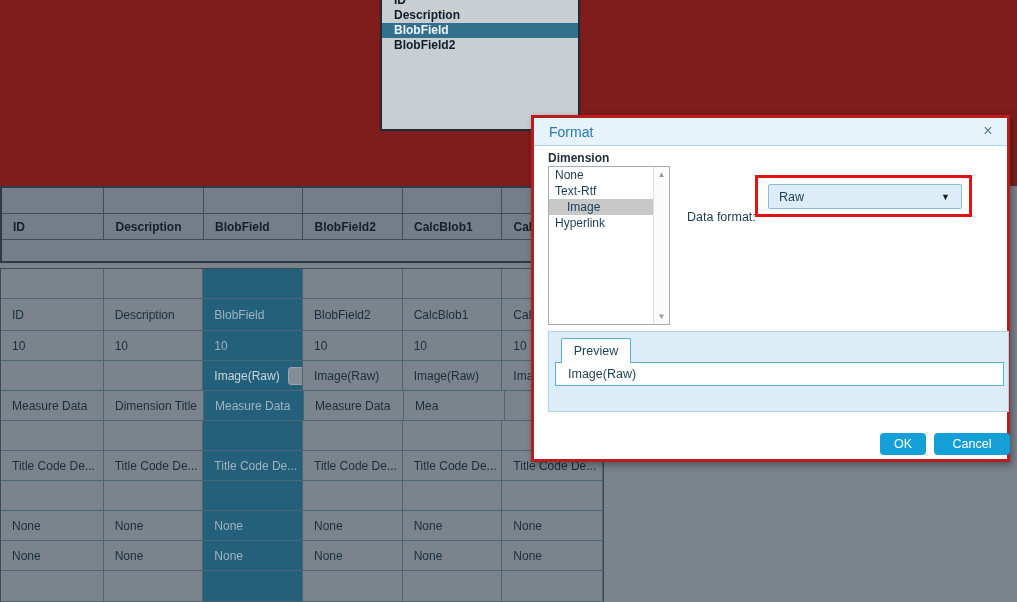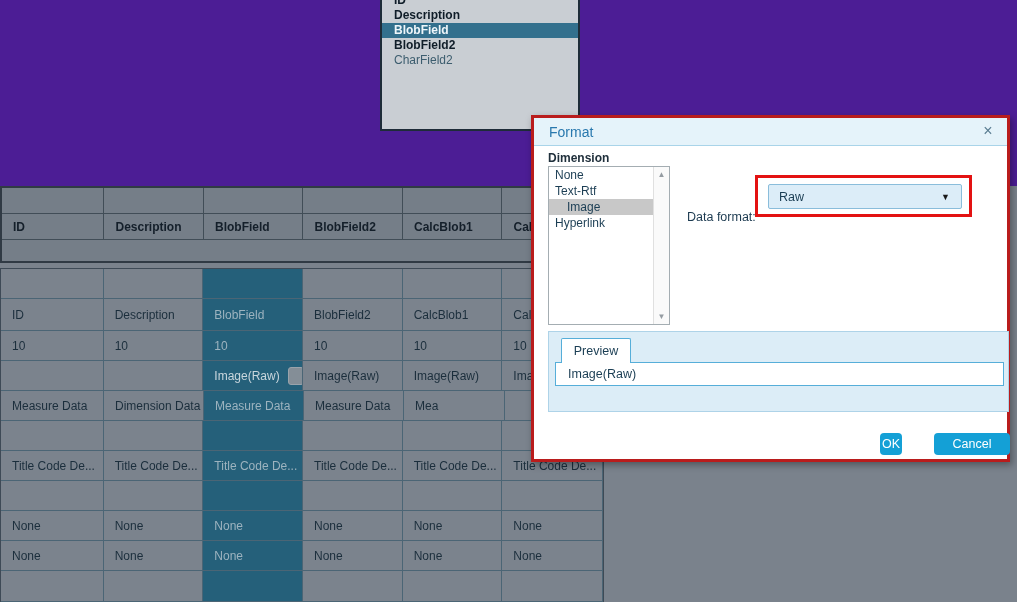--- a/index.html
+++ b/index.html
@@ -1,17 +1,17 @@
 <!DOCTYPE html>
 <html><head>
 <meta charset="utf-8">
 <style>
   * { margin:0; padding:0; box-sizing:border-box; }
   body { font-family:"Liberation Sans", sans-serif; }
-  #screen { position:relative; width:1017px; height:602px; overflow:hidden; background:#4c1d95; }
+  #screen { position:relative; width:1017px; height:602px; overflow:hidden; background:#7f1d1d; }
 
   
   #field-panel {
     position:absolute; left:380px; top:-45px; width:200px; height:176px;
     background:#c9ced3; border:2px solid #1e2c38; padding-top:36px;
   }
   .fl-item { height:15px; line-height:15px; padding-left:12px; font-size:12px; color:#3c5d6e; }
   .fl-item.bold { font-weight:bold; color:#0f1d28; }
   .fl-item.selected { background:#33708d; color:#eef6fa; font-weight:bold; }
 
@@ -89,34 +89,33 @@
   }
   #preview-content {
     position:absolute; left:6px; top:30px; width:449px; height:24px;
     background:#ffffff; border:1px solid #56aed9; line-height:22px; padding-left:12px;
     font-size:12.5px; color:#1b3e54;
   }
   .dlg-btn {
     position:absolute; top:315px; height:22px; background:#14a0d6; border:none; border-radius:4px;
     color:#ffffff; font-size:12.5px; font-family:"Liberation Sans", sans-serif; text-align:center; line-height:22px;
   }
-  #ok-button { left:346px; width:22px; }
+  #ok-button { left:346px; width:46px; }
   #cancel-button { left:400px; width:76px; }
 </style>
 </head>
 <body>
 
 <div id="screen">
 
   <div id="field-panel">
     <div class="fl-item bold">ID</div>
     <div class="fl-item bold">Description</div>
     <div class="fl-item selected">BlobField</div>
     <div class="fl-item bold">BlobField2</div>
-    <div class="fl-item">CharField2</div>
   </div>
 
   <div id="workspace">
     <div id="top-grid" class="grid">
         <div class="trow" style="height: 26px;">
           <div class="tcell" style="width: 103px;">
             <span></span>
           </div>
           <div class="tcell" style="width: 100px;">
             <span></span>
@@ -240,21 +239,21 @@
           </div>
           <div class="tcell" style="width: 101px;">
             <span>Ima</span>
           </div>
         </div>
         <div class="trow" style="height: 30px;">
           <div class="tcell" style="width: 103px;">
             <span>Measure Data</span>
           </div>
           <div class="tcell" style="width: 100px;">
-            <span>Dimension Data</span>
+            <span>Dimension Title</span>
           </div>
           <div class="tcell hl" style="width: 100px;">
             <span>Measure Data</span>
           </div>
           <div class="tcell" style="width: 100px;">
             <span>Measure Data</span>
           </div>
           <div class="tcell" style="width: 101px;">
             <span>Mea</span>
           </div>

